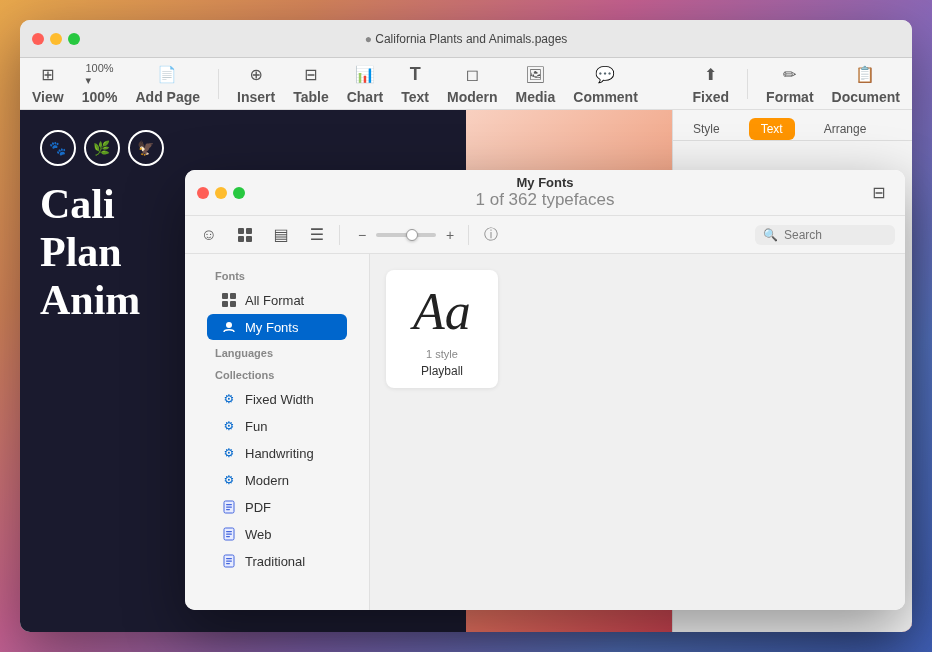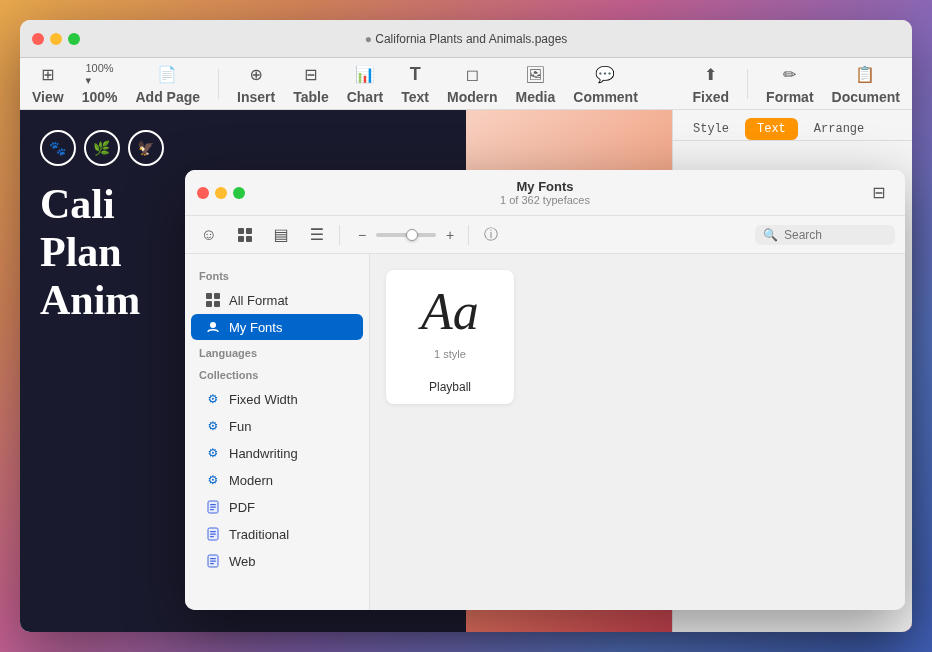--- a/index.html
+++ b/index.html
@@ -115,22 +115,21 @@
       right: 0;
       top: 90px;
       bottom: 0;
       display: flex;
       flex-direction: column;
     }
     .panel-tabs {
       display: flex;
       border-bottom: 1px solid #ddd;
       padding: 8px 8px 0;
-      gap: 4px;
-      font-family: Liberation Mono, monospace;
+      gap: 17px;
     }
     .panel-tab {
       padding: 4px 12px;
       border-radius: 6px;
       font-size: 12px;
       color: #555;
       cursor: pointer;
     }
     .panel-tab.active {
       background: #ff9500;
@@ -348,21 +347,21 @@
       display: flex;
       flex: 1;
       overflow: hidden;
     }
 
     
     .fonts-sidebar {
       width: 185px;
       background: #f5f5f5;
       border-right: 1px solid #e0e0e0;
-      padding: 10px 0;
+      padding: 10px 16px;
       overflow-y: auto;
     }
     .sidebar-section-header {
       font-size: 11px;
       font-weight: 600;
       color: #888;
       padding: 6px 14px 4px;
       text-transform: none;
       letter-spacing: 0;
     }
@@ -399,41 +398,41 @@
     }
 
     
     .fonts-main {
       flex: 1;
       background: #f0f0f0;
       padding: 16px;
       overflow-y: auto;
     }
     .font-card {
-      width: 128px;
+      width: 112px;
       background: white;
       border-radius: 8px;
       display: flex;
       flex-direction: column;
       align-items: center;
       padding: 16px 19px 10px;
       box-shadow: 0 1px 4px rgba(0,0,0,0.08);
     }
     .font-card-preview {
       font-size: 48px;
       color: #333;
       line-height: 1;
       margin-bottom: 10px;
       font-family: Georgia, serif;
       font-style: italic;
     }
     .font-card-style {
       font-size: 11px;
       color: #888;
-      margin-bottom: 20px;
+      margin-bottom: 4px;
     }
     .font-card-name {
       font-size: 12px;
       color: #333;
       font-weight: 500;
       text-align: center;
     }
 
     
     .grid-icon {
@@ -593,21 +592,21 @@
 <div class="fonts-window">
 
   <div class="fonts-titlebar">
     <div class="fonts-traffic-lights">
       <div class="traffic-light tl-red"></div>
       <div class="traffic-light tl-yellow"></div>
       <div class="traffic-light tl-green"></div>
     </div>
     <div style="display:flex;flex-direction:column;align-items:center;position:absolute;left:50%;transform:translateX(-50%);">
       <span class="fonts-title" style="position:static;transform:none;font-size:13px;font-weight:600;color:#333;">My Fonts</span>
-      <span class="fonts-subtitle" style="position:static;transform:none;font-size:11px;color:#888;">1 of 362 typefaces</span>
+      <span class="fonts-subtitle" style="position:static;transform:none;font-size:17px;color:#888;">1 of 362 typefaces</span>
     </div>
     <div style="margin-left:auto;display:flex;align-items:center;gap:6px;">
       <div class="fonts-toolbar-icon" style="font-size:16px;">⊟</div>
     </div>
   </div>
 
   <div class="fonts-toolbar">
 
     <div class="fonts-toolbar-icon" style="font-size:16px;">☺</div>
 
@@ -697,32 +696,32 @@
       </div>
       <div class="sidebar-item">
         <span class="sidebar-item-icon" style="color:#4466dd;">
           <svg width="14" height="14" viewBox="0 0 14 14" fill="none">
             <rect x="2" y="1" width="10" height="12" rx="1.5" fill="#e8ecff" stroke="#4466dd" stroke-width="1"></rect>
             <rect x="4" y="4" width="6" height="1.2" rx="0.6" fill="#4466dd"></rect>
             <rect x="4" y="6.5" width="6" height="1.2" rx="0.6" fill="#4466dd"></rect>
             <rect x="4" y="9" width="4" height="1.2" rx="0.6" fill="#4466dd"></rect>
           </svg>
         </span>
-        <span>Traditional</span>
+        <span>Web</span>
       </div>
       <div class="sidebar-item">
         <span class="sidebar-item-icon" style="color:#4466dd;">
           <svg width="14" height="14" viewBox="0 0 14 14" fill="none">
             <rect x="2" y="1" width="10" height="12" rx="1.5" fill="#e8ecff" stroke="#4466dd" stroke-width="1"></rect>
             <rect x="4" y="4" width="6" height="1.2" rx="0.6" fill="#4466dd"></rect>
             <rect x="4" y="6.5" width="6" height="1.2" rx="0.6" fill="#4466dd"></rect>
             <rect x="4" y="9" width="4" height="1.2" rx="0.6" fill="#4466dd"></rect>
           </svg>
         </span>
-        <span>Web</span>
+        <span>Traditional</span>
       </div>
     </div>
 
     <div class="fonts-main">
       <div class="font-card">
         <div class="font-card-preview" style="font-family: Georgia, 'Times New Roman', serif; font-style:italic; font-size:52px; color:#222;">Aa</div>
         <div class="font-card-style">1 style</div>
         <div class="font-card-name">Playball</div>
       </div>
     </div>

